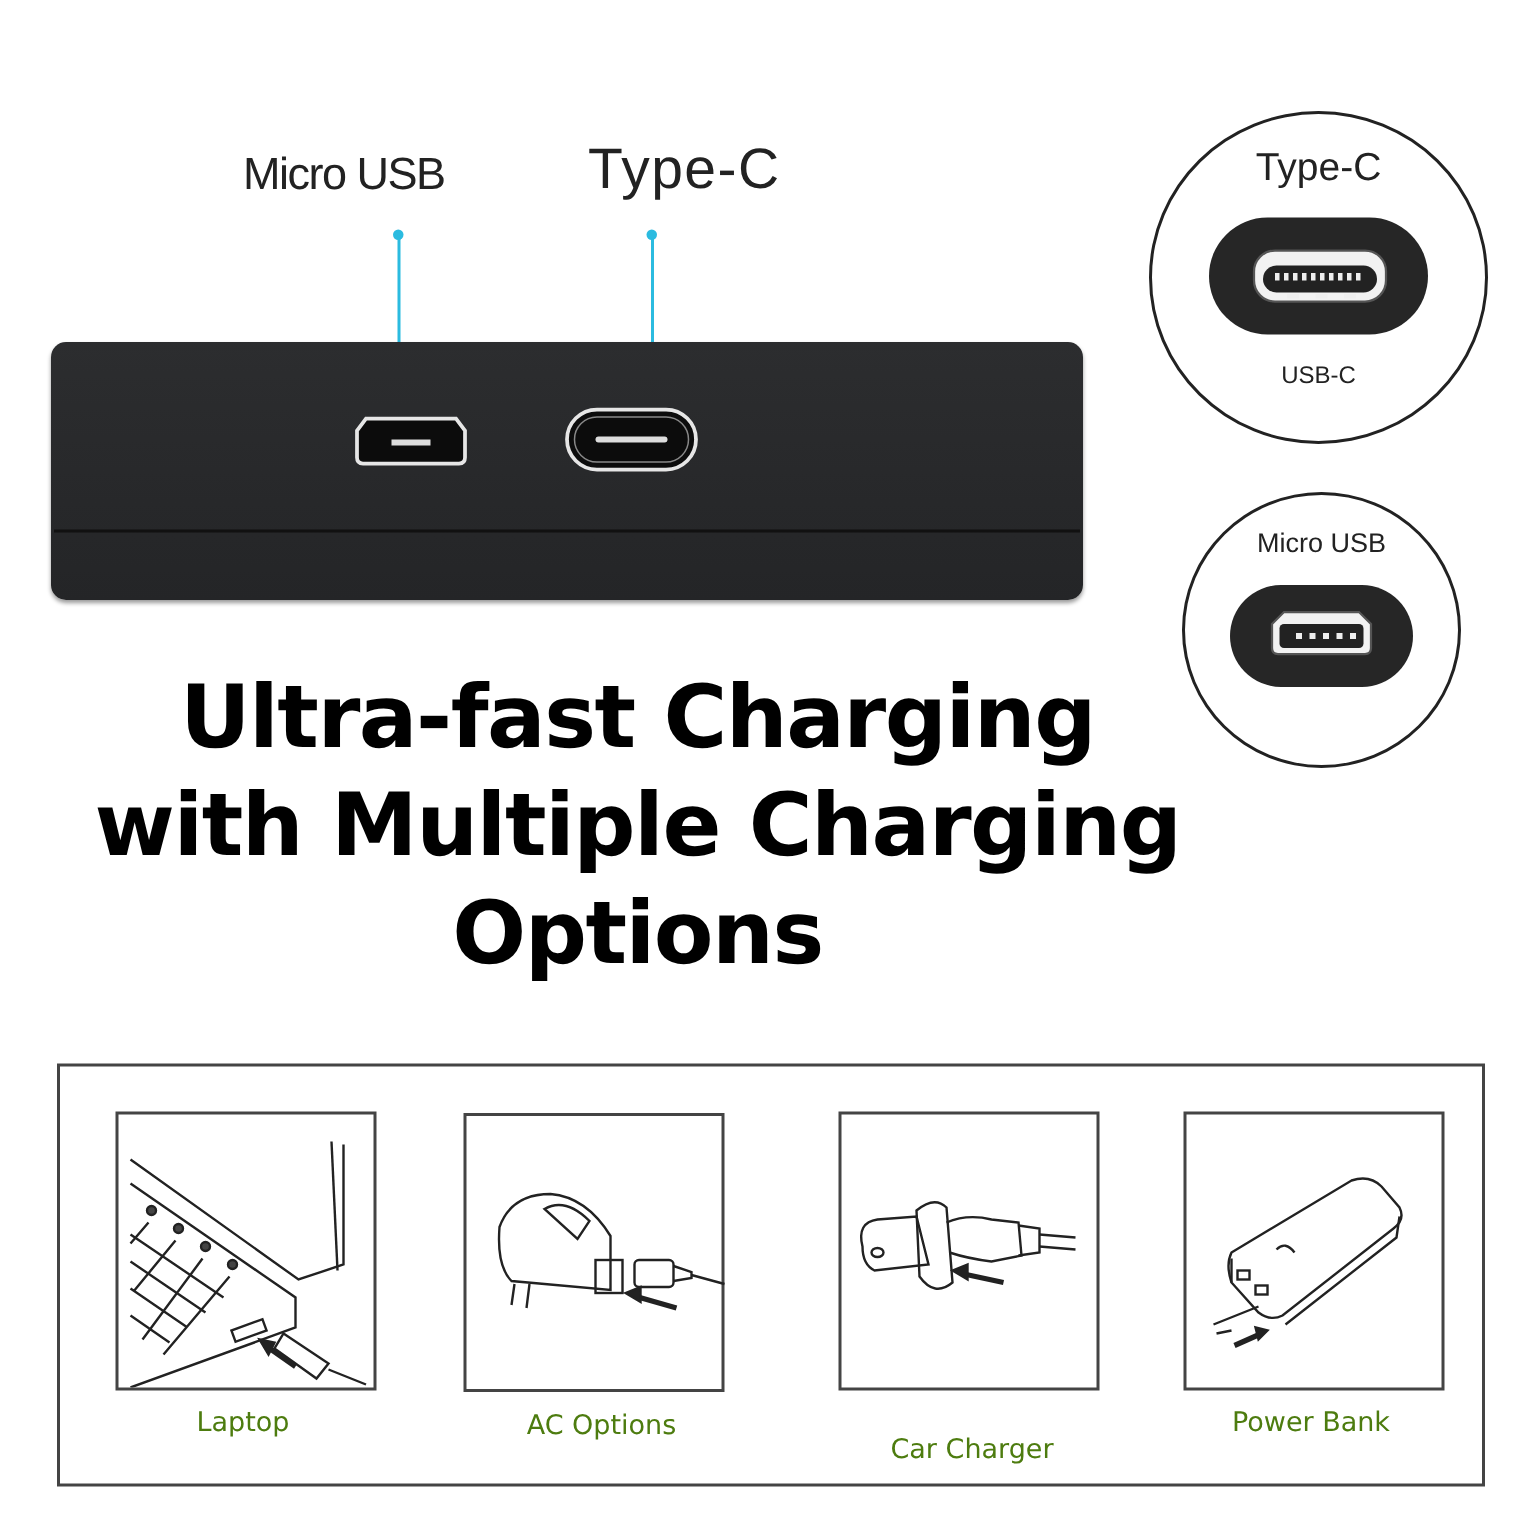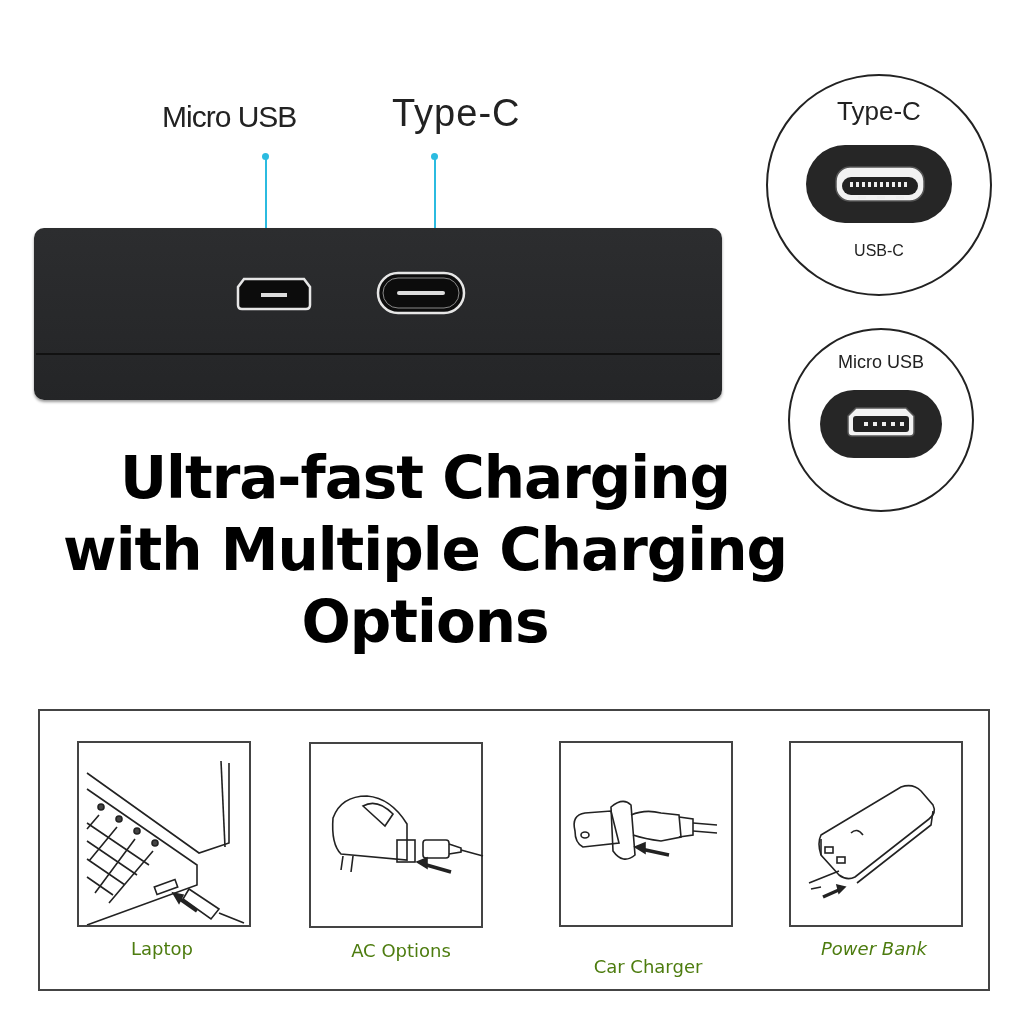--- a/index.html
+++ b/index.html
@@ -144,13 +144,13 @@
     <path d="M30 92 L110 44 Q122 40 130 48 L142 62 Q146 70 138 76 L64 134 Q56 138 48 132 L30 112 Q26 100 30 92 Z"></path>
     <path d="M30 96 L30 112 M142 68 L140 82 L66 140"></path>
     <path d="M60 90 Q66 84 72 92"></path>
     <rect x="34" y="104" width="8" height="6"></rect>
     <rect x="46" y="114" width="8" height="6"></rect>
     <path d="M18 140 L48 128 M20 146 L30 144"></path>
     <path d="M32 154 L50 146" stroke-width="3.5"></path>
     <path d="M54 144 L46 142 L48 150 Z" fill="#222"></path>
   </svg>
 </div>
-<div class="abs card-label" style="left:764px;top:938px;font-style:italic;">Power Bank</div>
+<div class="abs card-label" style="left:764px;top:938px;">Power Bank</div>
 
 </body></html>

